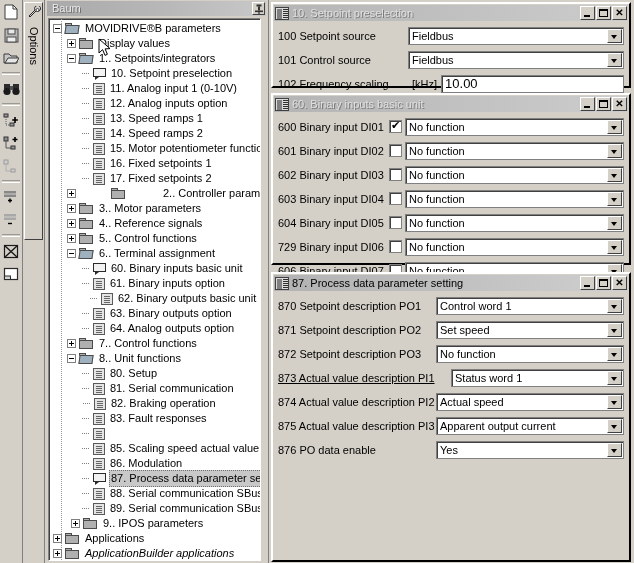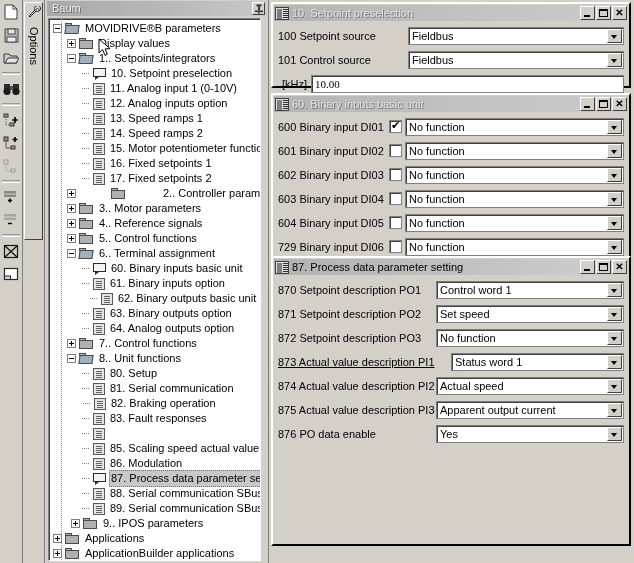--- a/index.html
+++ b/index.html
@@ -450,24 +450,23 @@
     background: #fff;
     border: 1px solid #808080;
     box-shadow: inset 1px 1px 0 #404040;
     box-sizing: border-box;
     display: flex;
     align-items: center;
     flex: 1 1 auto;
     min-width: 0;
   }
   .textbox .tv {
-    font-size: 11px;
+    font-size: 13px;
     padding-left: 3px;
     white-space: nowrap;
-    font-family: Liberation Serif, serif;
   }
 
   
   #cursor {
     position: absolute;
     left: 98px; top: 38px;
     width: 14px; height: 20px;
     pointer-events: none;
     z-index: 50;
   }
@@ -800,21 +799,21 @@
             <span class="lbl">9.. IPOS parameters</span>
           </div>
           <div class="tnode" style="padding-left: 4px;">
             <span class="exp plus"></span>
             <span class="ico-folder">
               <span class="ft"></span>
               <span class="fb"></span>
             </span>
             <span class="lbl">Applications</span>
           </div>
-          <div class="tnode" style="padding-left: 4px;">
+          <div class="tnode" style="padding-left: 4px; font-style: italic;">
             <span class="exp plus"></span>
             <span class="ico-folder">
               <span class="ft"></span>
               <span class="fb"></span>
             </span>
             <span class="lbl">ApplicationBuilder applications</span>
           </div>
         </div>
       </div>
     <div id="tree-scroll-v"></div>
@@ -840,20 +839,21 @@
             </span>
           </div>
           <div class="row">
             <span class="rl" style="width: 130px;">101 Control source</span>
             <span class="combo">
               <span class="cv">Fieldbus</span>
               <span class="cbtn"></span>
             </span>
           </div>
           <div class="row">
+            <span class="rl" style="width: 130px;">102 Frequency scaling</span>
             <span class="unit" style="margin-right: 4px;">[kHz]</span>
             <span class="textbox">
               <span class="tv">10.00</span>
             </span>
           </div>
         </div>
       </div>
       <div class="win" style="top: 93px; left: 2px; width: 360px; height: 172px;">
         <div class="win-title">
           <span class="win-icon"></span>
@@ -916,21 +916,21 @@
           <div class="row">
             <span class="rl" style="width: 108px;">606 Binary input DI07</span>
             <span class="chk"></span>
             <span class="combo">
               <span class="cv">No function</span>
               <span class="cbtn"></span>
             </span>
           </div>
         </div>
       </div>
-      <div class="win active" style="top: 256px; left: 2px; width: 360px; height: 290px;">
+      <div class="win active" style="top: 272px; left: 2px; width: 360px; height: 290px;">
         <div class="win-title">
           <span class="win-icon"></span>
           <span class="win-title-text">87. Process data parameter setting</span>
           <span class="win-btns">
             <span class="win-btn min"></span>
             <span class="win-btn max"></span>
             <span class="win-btn close">✕</span>
           </span>
         </div>
         <div class="win-body">

